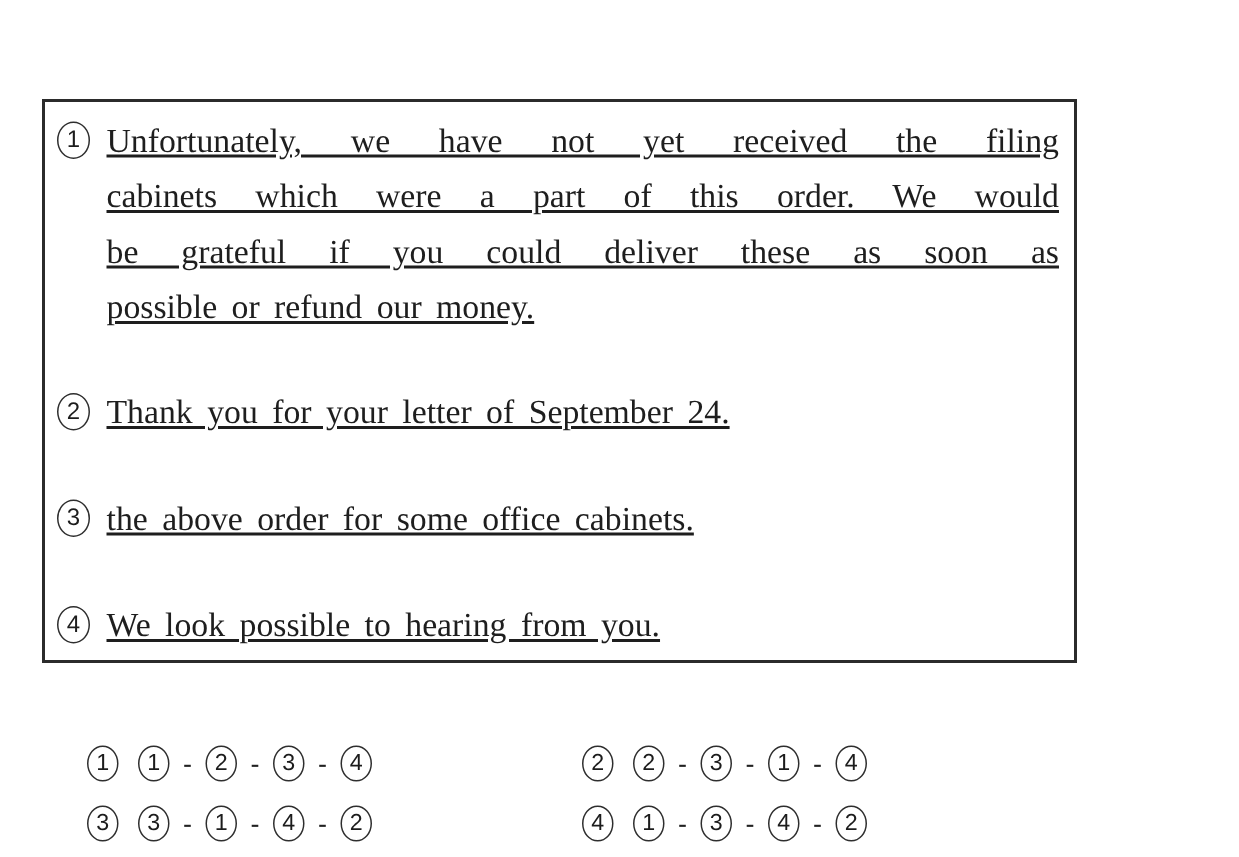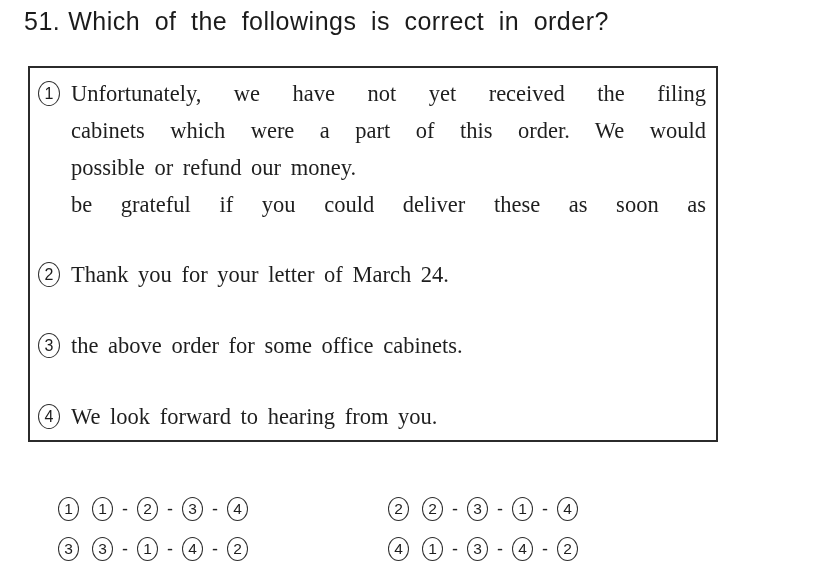--- a/index.html
+++ b/index.html
@@ -56,21 +56,21 @@
     background: #fff;
   }
   .item .circ { margin-top: 6px; margin-right: 11px; }
   .lines {
     flex: 1;
     font-size: 22.5px;
     line-height: 37px;
     word-spacing: 4px;
     color: #1e1e1e;
   }
-  .ln { min-height: 37px; }
+  .ln { min-height: 37px; text-decoration: underline; }
   .ln.just { text-align: justify; text-align-last: justify; }
 
   
   .choices {
     position: absolute;
     left: 58px; top: 494px;
     display: grid;
     grid-template-columns: 330px auto;
     row-gap: 10px;
   }
@@ -88,54 +88,51 @@
     font-size: 18px;
     color: #222;
     margin: 0 5px;
   }
 </style>
 </head>
 <body>
 
 <div class="page">
 
-  <div class="title">
-    <span class="qnum">51.</span><span>Which of the followings is correct in order?</span>
-  </div>
 
   <div class="passage-box">
 
     <div class="item">
       <span class="circ">1</span>
       <div class="lines">
         <div class="ln just">Unfortunately, we have not yet received the filing</div>
         <div class="ln just">cabinets which were a part of this order. We would</div>
+        <div class="ln just">be grateful if you could deliver these as soon as</div>
         <div class="ln">possible or refund our money.</div>
-        <div class="ln just">be grateful if you could deliver these as soon as</div>
       </div>
     </div>
 
     <div class="item m1">
       <span class="circ">2</span>
       <div class="lines">
-        <div class="ln">Thank you for your letter of March 24.</div>
+        <div class="ln">Thank you for your letter of September 24.</div>
       </div>
     </div>
 
     <div class="item m2">
       <span class="circ">3</span>
       <div class="lines">
         <div class="ln">the above order for some office cabinets.</div>
       </div>
     </div>
 
     <div class="item m3">
       <span class="circ">4</span>
       <div class="lines">
-        <div class="ln">We look forward to hearing from you.</div>
+        <div class="ln">We look possible to hearing from you.</div>
       </div>
     </div>
 
   </div>
 
   <div class="choices">
 
     <div class="choice">
       <span class="circ label-circ">1</span>
       <span class="circ seq-circ">1</span>

